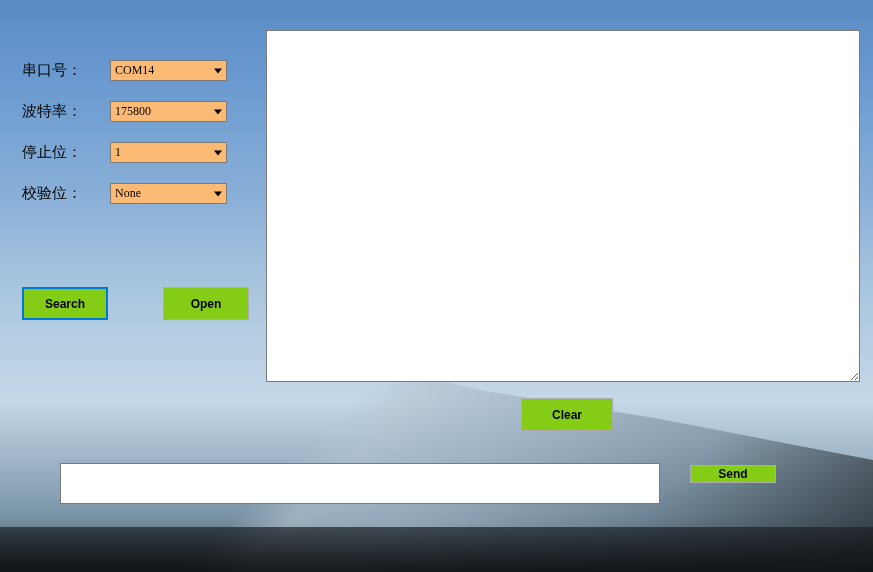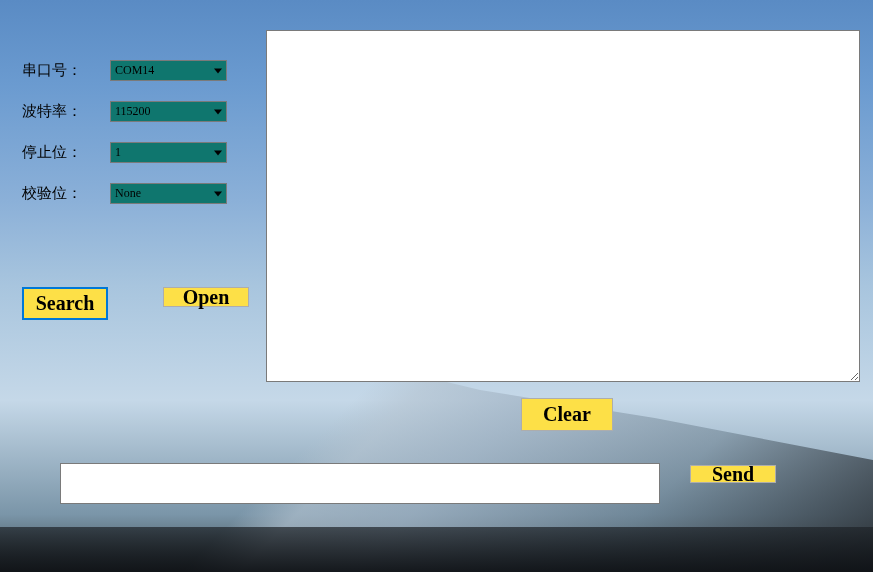--- a/index.html
+++ b/index.html
@@ -45,66 +45,66 @@
     .config-label {
       font-size: 15px;
       font-weight: normal;
       color: #000;
       width: 88px;
     }
     .combo {
       position: relative;
       width: 117px;
       height: 21px;
-      background: #0f766e;
+      background: #fdba74;
       border: 1px solid #7a7a7a;
       display: flex;
       align-items: center;
       padding-left: 4px;
       font-size: 12px;
       font-family: "SimSun", "宋体", serif;
       cursor: pointer;
     }
     .combo-arrow {
       position: absolute;
       right: 4px;
       top: 50%;
       transform: translateY(-50%);
       width: 0;
       height: 0;
       border-left: 4px solid transparent;
       border-right: 4px solid transparent;
       border-top: 5px solid #000;
     }
     .btn {
-      background: #fde047;
+      background: #84cc16;
       border: 1px solid #adadad;
-      font-family: Liberation Serif, serif;
-      font-size: 20px;
+      font-family: Liberation Sans, sans-serif;
+      font-size: 12px;
       font-weight: bold;
       cursor: pointer;
       display: flex;
       align-items: center;
       justify-content: center;
       color: #000;
     }
     .btn-search {
       position: absolute;
       top: 287px;
       left: 22px;
       width: 86px;
       height: 33px;
       border: 2px solid #0078d7;
     }
     .btn-open {
       position: absolute;
       top: 287px;
       left: 163px;
       width: 86px;
-      height: 20px;
+      height: 33px;
     }
     .output-area {
       position: absolute;
       top: 30px;
       left: 266px;
       width: 594px;
       height: 352px;
       background: #fff;
       border: 1px solid #7a7a7a;
     }
@@ -146,21 +146,21 @@
   <div class="config-row">
     <span class="config-label">串口号：</span>
     <div class="combo">
       <span>COM14</span>
       <span class="combo-arrow"></span>
     </div>
   </div>
   <div class="config-row">
     <span class="config-label">波特率：</span>
     <div class="combo">
-      <span>115200</span>
+      <span>175800</span>
       <span class="combo-arrow"></span>
     </div>
   </div>
   <div class="config-row">
     <span class="config-label">停止位：</span>
     <div class="combo">
       <span>1</span>
       <span class="combo-arrow"></span>
     </div>
   </div>

